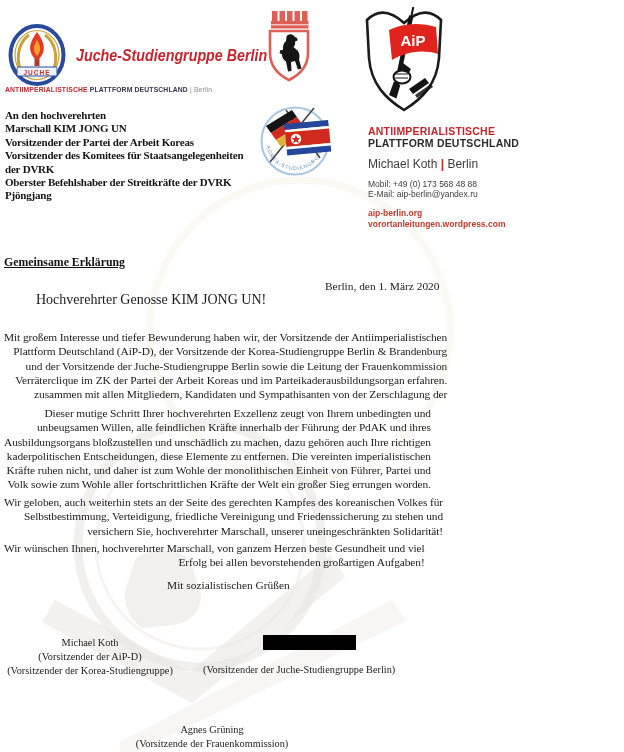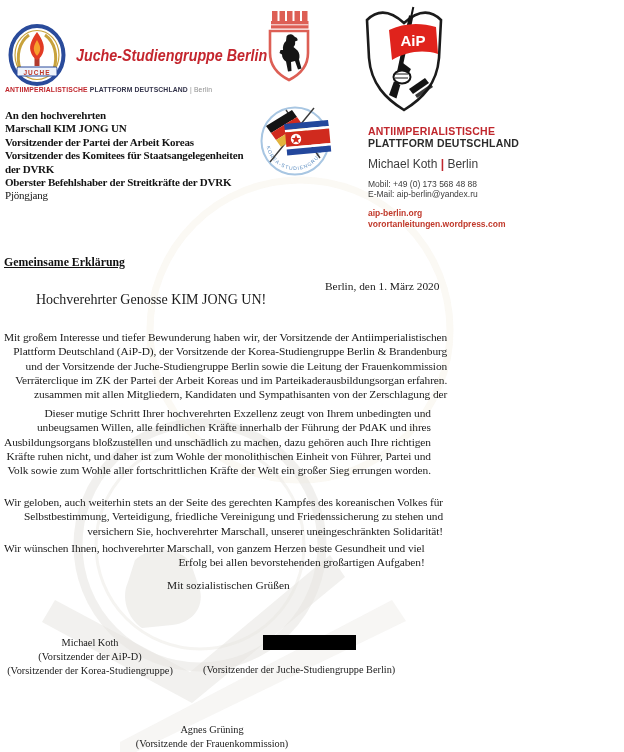--- a/index.html
+++ b/index.html
@@ -16,21 +16,21 @@
   #tagline{left:5px;top:86px;font-family:"Liberation Sans","DejaVu Sans",sans-serif;
            font-weight:bold;font-size:6.8px;letter-spacing:.15px;white-space:nowrap;}
   #tagline .t-red{color:#c0272d;} #tagline .t-dark{color:#33334a;} #tagline .t-city{color:#8f8f8f;font-weight:normal;}
   #berlin-crest{left:261px;top:7px;}
   #aip-logo{left:363px;top:3px;}
   #korea-logo{left:256px;top:98px;}
 
   
   #recipient{left:5px;top:109px;font-size:11px;font-weight:bold;line-height:13.4px;
              letter-spacing:-.2px;color:#141414;white-space:nowrap;}
-  #recipient .plain{font-weight:normal;}
+  #recipient .plain{font-weight:bold;}
 
   
   #contact{left:368px;top:126px;font-family:"Liberation Sans","DejaVu Sans",sans-serif;color:#3d3d3d;white-space:nowrap;}
   .c-org{font-size:10.5px;font-weight:bold;line-height:11.8px;letter-spacing:.2px;color:#2b2b2b;}
   .c-org-red{color:#c0272d;}
   .c-person{margin-top:7px;font-size:12px;}
   .c-pipe{color:#c0272d;font-weight:bold;}
   .c-rows{margin-top:8px;font-size:8.5px;line-height:10.8px;}
   .c-web{margin-top:8px;font-size:8.5px;font-weight:bold;color:#c0392b;line-height:10.8px;}
 
@@ -183,20 +183,21 @@
     <div>Plattform Deutschland (AiP-D), der Vorsitzende der Korea-Studiengruppe Berlin &amp; Brandenburg</div>
     <div>und der Vorsitzende der Juche-Studiengruppe Berlin sowie die Leitung der Frauenkommission</div>
     <div>Verräterclique im ZK der Partei der Arbeit Koreas und im Parteikaderausbildungsorgan erfahren.</div>
     <div>zusammen mit allen Mitgliedern, Kandidaten und Sympathisanten von der Zerschlagung der</div>
   </div>
 
   <div class="abs para" id="p2">
     <div>Dieser mutige Schritt Ihrer hochverehrten Exzellenz zeugt von Ihrem unbedingten und</div>
     <div>unbeugsamen Willen, alle feindlichen Kräfte innerhalb der Führung der PdAK und ihres</div>
     <div>Ausbildungsorgans bloßzustellen und unschädlich zu machen, dazu gehören auch Ihre richtigen</div>
+    <div>kaderpolitischen Entscheidungen, diese Elemente zu entfernen. Die vereinten imperialistischen</div>
     <div>Kräfte ruhen nicht, und daher ist zum Wohle der monolithischen Einheit von Führer, Partei und</div>
     <div>Volk sowie zum Wohle aller fortschrittlichen Kräfte der Welt ein großer Sieg errungen worden.</div>
   </div>
 
   <div class="abs para" id="p3">
     <div>Wir geloben, auch weiterhin stets an der Seite des gerechten Kampfes des koreanischen Volkes für</div>
     <div>Selbstbestimmung, Verteidigung, friedliche Vereinigung und Friedenssicherung zu stehen und</div>
     <div>versichern Sie, hochverehrter Marschall, unserer uneingeschränkten Solidarität!</div>
   </div>
 

